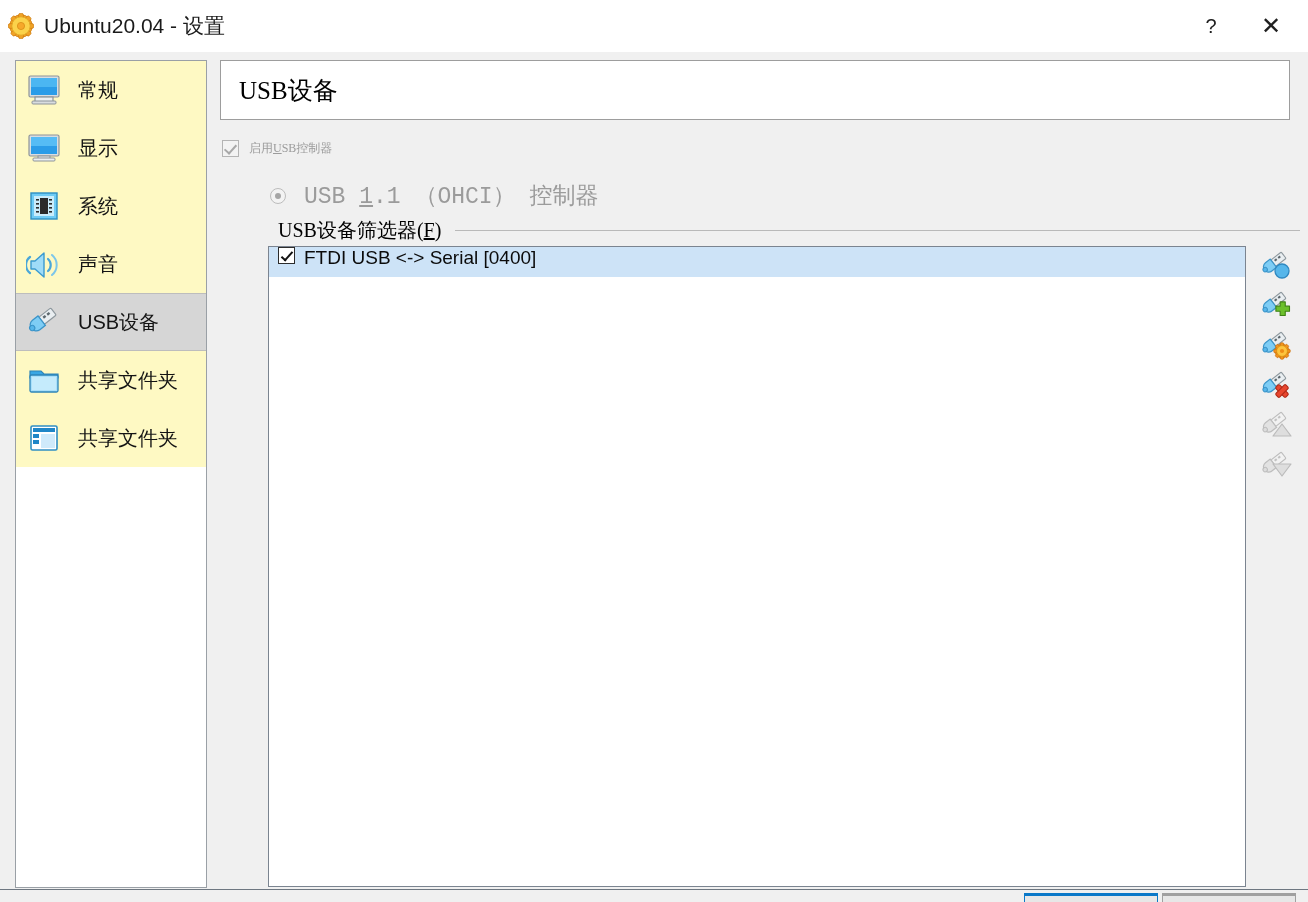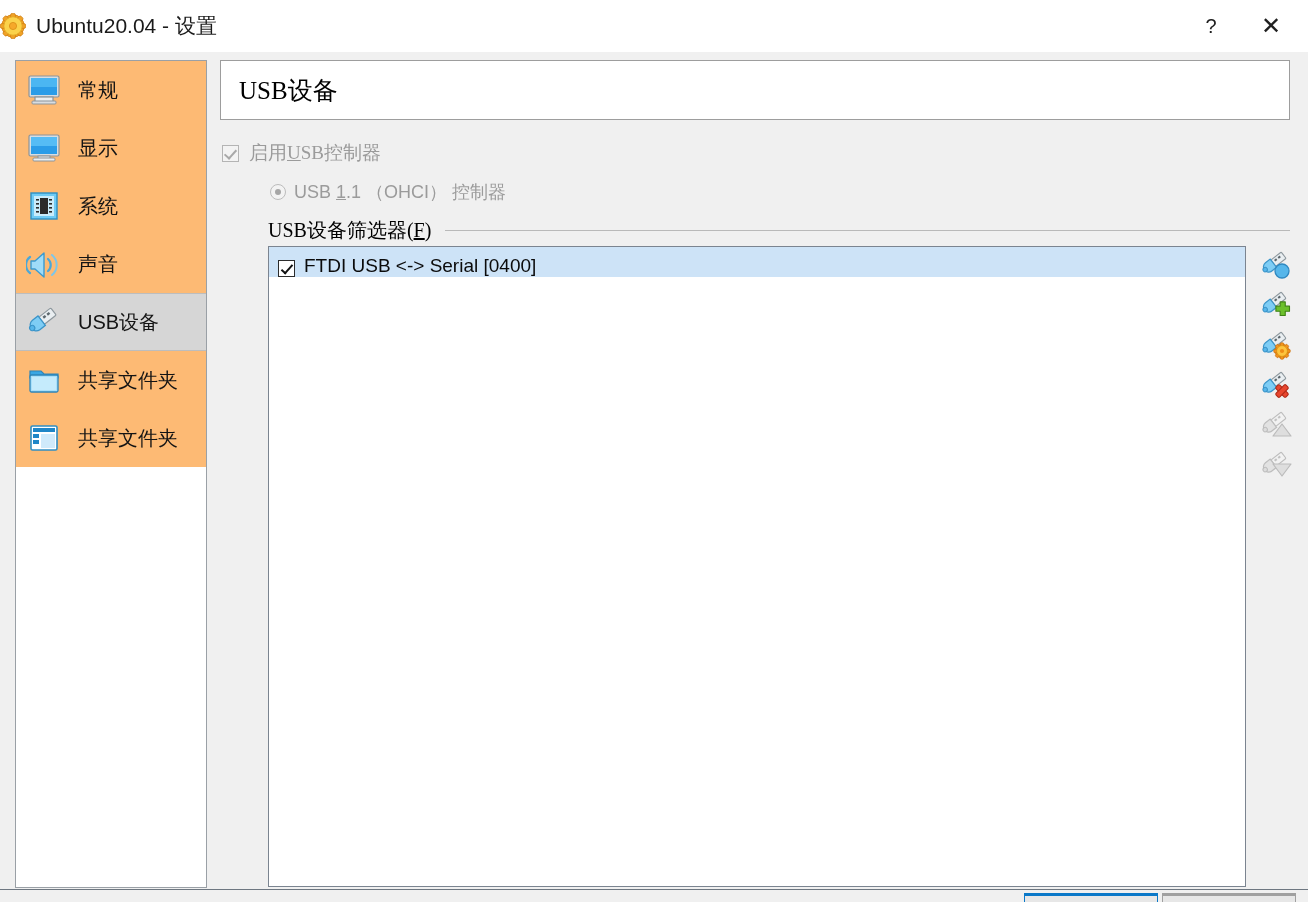--- a/index.html
+++ b/index.html
@@ -18,21 +18,21 @@
   
   #titlebar {
     position: absolute;
     left: 0; top: 0;
     width: 1308px; height: 52px;
     background: #ffffff;
     border-bottom: 1px solid #ffffff;
   }
   #titlebar-left {
     position: absolute;
-    left: 0; top: 0;
+    left: 8px; top: 0;
     height: 52px;
     display: flex;
     align-items: center;
   }
   .gear-icon {
     width: 26px; height: 26px;
     position: relative;
     flex: 0 0 auto;
   }
   .gear-icon svg { display:block; }
@@ -67,21 +67,21 @@
     border: 1px solid #9aa0a6;
     box-sizing: border-box;
     overflow: hidden;
   }
   .side-item {
     height: 58px;
     display: flex;
     align-items: center;
     padding-left: 8px;
     box-sizing: border-box;
-    background: #fdba74;
+    background: #fef9c3;
     cursor: default;
     user-select: none;
   }
   .side-item.selected {
     background: #d6d6d6;
     border-top: 1px solid #bdbdbd;
     border-bottom: 1px solid #bdbdbd;
   }
   .side-ico {
     width: 40px; height: 40px;
@@ -140,21 +140,21 @@
     width: 5px; height: 10px;
     border: solid #a8a8a8;
     border-width: 0 2px 2px 0;
     transform: rotate(42deg);
   }
   .disabled-text {
     color: #9b9b9b;
   }
   #enable-label {
     margin-left: 10px;
-    font-size: 19px;
+    font-size: 12px;
     font-family: "Liberation Serif", serif;
   }
   .u-underline { text-decoration: underline; }
 
   #radio-row {
     position: absolute;
     left: 50px; top: 120px;
     display: flex;
     align-items: center;
   }
@@ -169,29 +169,29 @@
   }
   .radio-box.selected::after {
     content: "";
     position: absolute;
     left: 4px; top: 4px;
     width: 6px; height: 6px;
     border-radius: 50%;
     background: #a6a6a6;
   }
   #radio-label {
-    margin-left: 8px;
-    font-size: 18px;
-    font-family: Liberation Sans, sans-serif;
+    margin-left: 18px;
+    font-size: 23px;
+    font-family: Liberation Mono, monospace;
     white-space: nowrap;
   }
 
   #group-row {
     position: absolute;
-    left: 48px; top: 157px;
+    left: 58px; top: 157px;
     width: 1022px;
     display: flex;
     align-items: center;
   }
   #group-label {
     font-family: "Liberation Serif", serif;
     font-size: 20px;
     color: #000000;
     white-space: nowrap;
   }
@@ -208,21 +208,21 @@
     left: 48px; top: 186px;
     width: 978px; height: 641px;
     background: #ffffff;
     border: 1px solid #7b8490;
     box-sizing: border-box;
     overflow: hidden;
   }
   .list-row {
     height: 30px;
     display: flex;
-    align-items: flex-end;
+    align-items: flex-start;
     padding-left: 9px;
     box-sizing: border-box;
     cursor: default;
     user-select: none;
   }
   .list-row.selected { background: #cde3f7; }
   .list-cb {
     width: 17px; height: 17px;
     border: 1px solid #2c2c2c;
     background: #ffffff;

